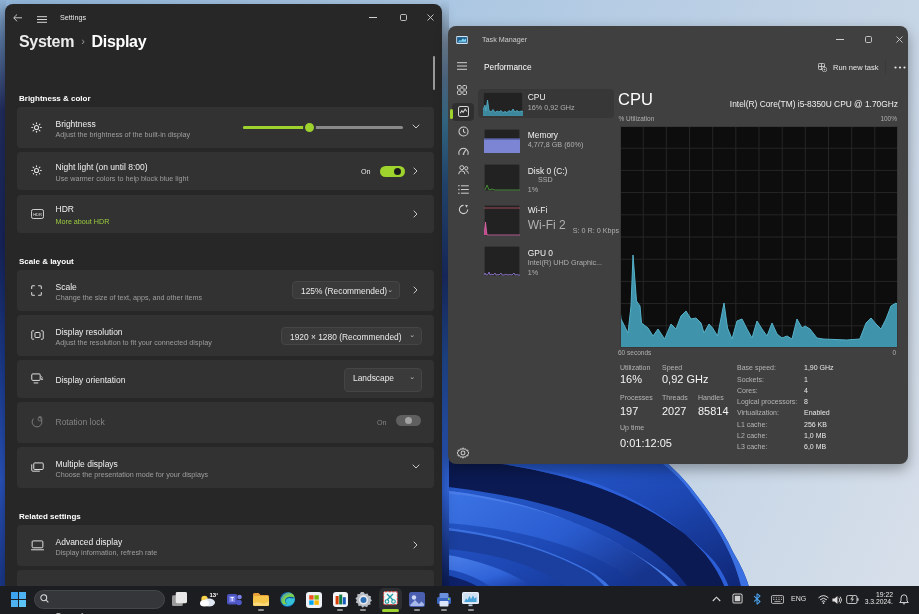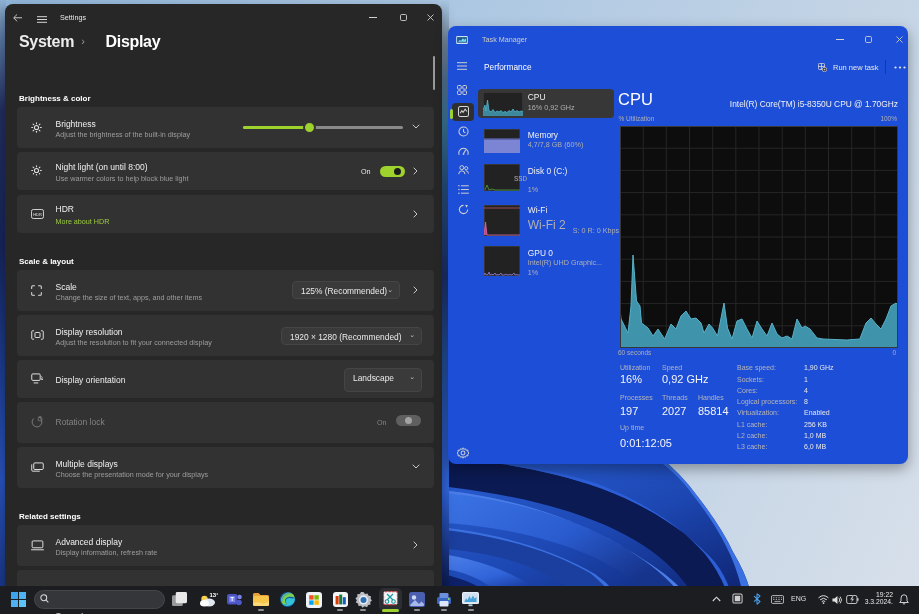--- a/index.html
+++ b/index.html
@@ -10,21 +10,21 @@
 #mstrip{left:441px;top:0;width:8px;height:614px;background:linear-gradient(#a9c6e2 0%,#7d93a9 7%,#5d7d9d 13%,#3f7fa2 20%,#2b5586 30%,#1c3270 45%,#24509f 58%,#2c5cc4 70%,#2f63d8 80%,#0c1c55 95%);}
 #set{left:5px;top:4px;width:437px;height:582px;background:#272727;border-radius:8px 8px 0 0;box-shadow:0 5px 14px rgba(0,0,0,.35);}
 .card{left:12px;width:417px;background:#323232;border-radius:4px;}
 .ct{position:absolute;left:38.5px;top:11.5px;font-size:8.5px;color:#f0f0f0;white-space:nowrap;}
 .cdsc{position:absolute;left:38.5px;top:23px;font-size:7.2px;color:#9e9e9e;white-space:nowrap;}
 .sect{position:absolute;left:14px;font-size:8px;font-weight:bold;color:#fff;white-space:nowrap;}
 .ddown{position:absolute;background:#3a3a3a;border:1px solid #454545;border-radius:4px;color:#ebebeb;font-size:8.4px;box-sizing:border-box;}
 .ddt{position:absolute;left:8px;top:4px;white-space:nowrap;}
 .ddc{position:absolute;right:6px;top:3.5px;color:#c0c0c0;font-size:7px;}
 .cico{position:absolute;left:14px;}
-#tm{left:448px;top:26px;width:460px;height:438px;background:#1d4ed8;border-radius:8px;box-shadow:0 5px 14px rgba(0,0,0,.35);}
+#tm{left:448px;top:26px;width:460px;height:438px;background:#404040;border-radius:8px;box-shadow:0 5px 14px rgba(0,0,0,.35);}
 #tm .t{position:absolute;white-space:nowrap;}
 .lab{font-size:7px;color:#b5b5b5;}
 .val{font-size:11px;color:#f5f5f5;}
 .rl{font-size:7px;color:#b5b5b5;}
 .rv{font-size:7px;color:#e8e8e8;}
 #tbar{left:0;top:586px;width:919px;height:28px;background:#1c1d20;}
 .dash{position:absolute;top:23px;width:6px;height:2px;border-radius:1px;background:#8f8f8f;}
 </style>
 </head>
 <body>
@@ -69,21 +69,21 @@
       <path d="M0 0.7 H10 M0 3.5 H10 M0 6.3 H10" stroke="#d8d8d8" stroke-width="1"></path>
     </svg>
   <div class="abs" style="left:55px;top:9px;font-size:7.2px;color:#e8e8e8;">Settings</div>
   <div class="abs" style="left:364px;top:13px;width:8px;height:1px;background:#cfcfcf;"></div>
   <svg class="abs" style="left:394.5px;top:10px" width="7" height="7" viewBox="0 0 7 7">
       <rect x="0.5" y="0.5" width="6" height="6" rx="1.2" stroke="#cfcfcf" fill="none" stroke-width="0.9"></rect>
     </svg>
   <svg class="abs" style="left:422px;top:9.5px" width="7" height="7" viewBox="0 0 7 7">
       <path d="M0.5 0.5 L6.5 6.5 M6.5 0.5 L0.5 6.5" stroke="#cfcfcf" stroke-width="0.9"></path>
     </svg>
-  <div class="abs" style="left:14px;top:28.5px;font-size:16px;font-weight:600;color:#ececec;letter-spacing:-0.3px;white-space:nowrap;">System<span style="color:#9a9a9a;font-size:11px;font-weight:400;position:relative;top:-1.5px;margin:0 7px;">›</span><span style="color:#ffffff;margin-left:14px;">Display</span></div>
+  <div class="abs" style="left:14px;top:28.5px;font-size:16px;font-weight:600;color:#ececec;letter-spacing:-0.3px;white-space:nowrap;">System<span style="color:#9a9a9a;font-size:11px;font-weight:400;position:relative;top:-1.5px;margin:0 7px;">›</span><span style="color:#ffffff;">Display</span></div>
   <div class="abs" style="left:428px;top:52px;width:2px;height:34px;background:#9a9a9a;border-radius:1px;"></div>
 
   <div class="sect" style="top:89.5px;">Brightness &amp; color</div>
 
   <div class="card abs" style="top:103px;height:40.5px;">
     <svg class="cico" style="top:15px;" width="11" height="11" viewBox="0 0 16 16">
         <circle cx="8" cy="8" r="3" fill="none" stroke="#e0e0e0" stroke-width="1.5"></circle>
         <g stroke="#e0e0e0" stroke-width="1.5" stroke-linecap="round">
           <path d="M8 1 V2.4"></path>
           <path d="M8 13.6 V15"></path>
@@ -327,21 +327,21 @@
       <path d="M0 10 H36" stroke="#555e9e" stroke-width="1.6"></path>
     </svg>
   <div class="t" style="left:79.8px;top:103.5px;font-size:8.4px;color:#f0f0f0;">Memory</div>
   <div class="t" style="left:79.8px;top:113.7px;font-size:7.2px;color:#b0b0b0;">4,7/7,8 GB (60%)</div>
 
   <svg class="abs" style="left:36px;top:138px" width="36" height="27" viewBox="0 0 36 27">
       <rect x="0" y="0" width="36" height="27" fill="#222222" stroke="#464646" stroke-width="1"></rect>
       <path d="M1 26 L3 21 L5 26 L8 25 L11 26 H36" fill="none" stroke="#4d9e3a" stroke-width="0.8"></path>
     </svg>
   <div class="t" style="left:79.8px;top:139.7px;font-size:8.4px;color:#f0f0f0;">Disk 0 (C:)</div>
-  <div class="t" style="left:66px;top:149.4px;font-size:7.2px;color:#b0b0b0;font-family:Liberation Mono, monospace;">SSD</div>
+  <div class="t" style="left:90px;top:149.4px;font-size:7.2px;color:#b0b0b0;">SSD</div>
   <div class="t" style="left:79.8px;top:158.9px;font-size:7.2px;color:#b0b0b0;">1%</div>
 
   <svg class="abs" style="left:36px;top:179px" width="36" height="31" viewBox="0 0 36 31">
       <rect x="0" y="0" width="36" height="31" fill="#222222" stroke="#464646" stroke-width="1"></rect>
       <path d="M0 3 H36" stroke="#9c4a57" stroke-width="1"></path>
       <path d="M0 30 L1.5 17 L3 30 H36" fill="#c4458c" stroke="#d86aa6" stroke-width="0.8"></path>
     </svg>
   <div class="t" style="left:79.8px;top:179px;font-size:8.4px;color:#f0f0f0;">Wi-Fi</div>
   <div class="t" style="left:79.8px;top:192px;font-size:12px;color:#b0b0b0;">Wi-Fi 2</div>
   <div class="t" style="left:79.8px;top:200.4px;font-size:7.2px;color:#b0b0b0;padding-left:45px;">S: 0 R: 0 Kbps</div>

